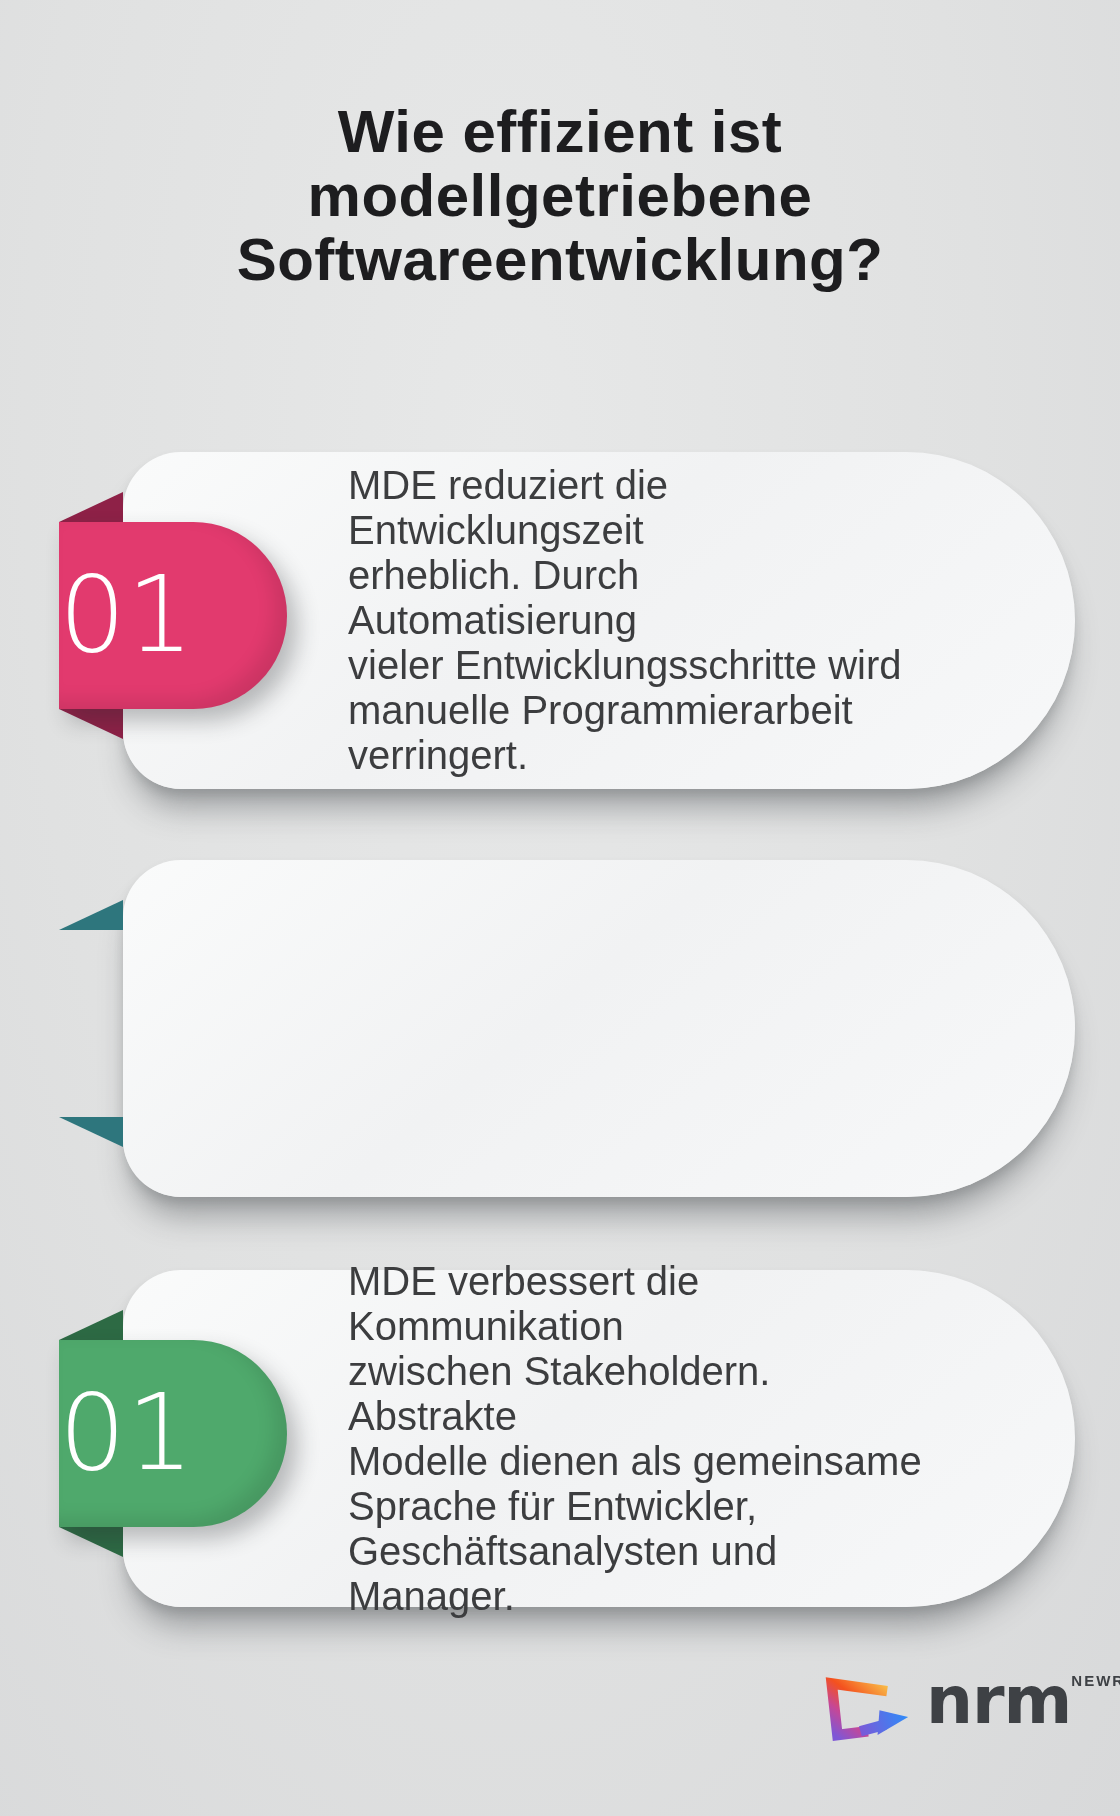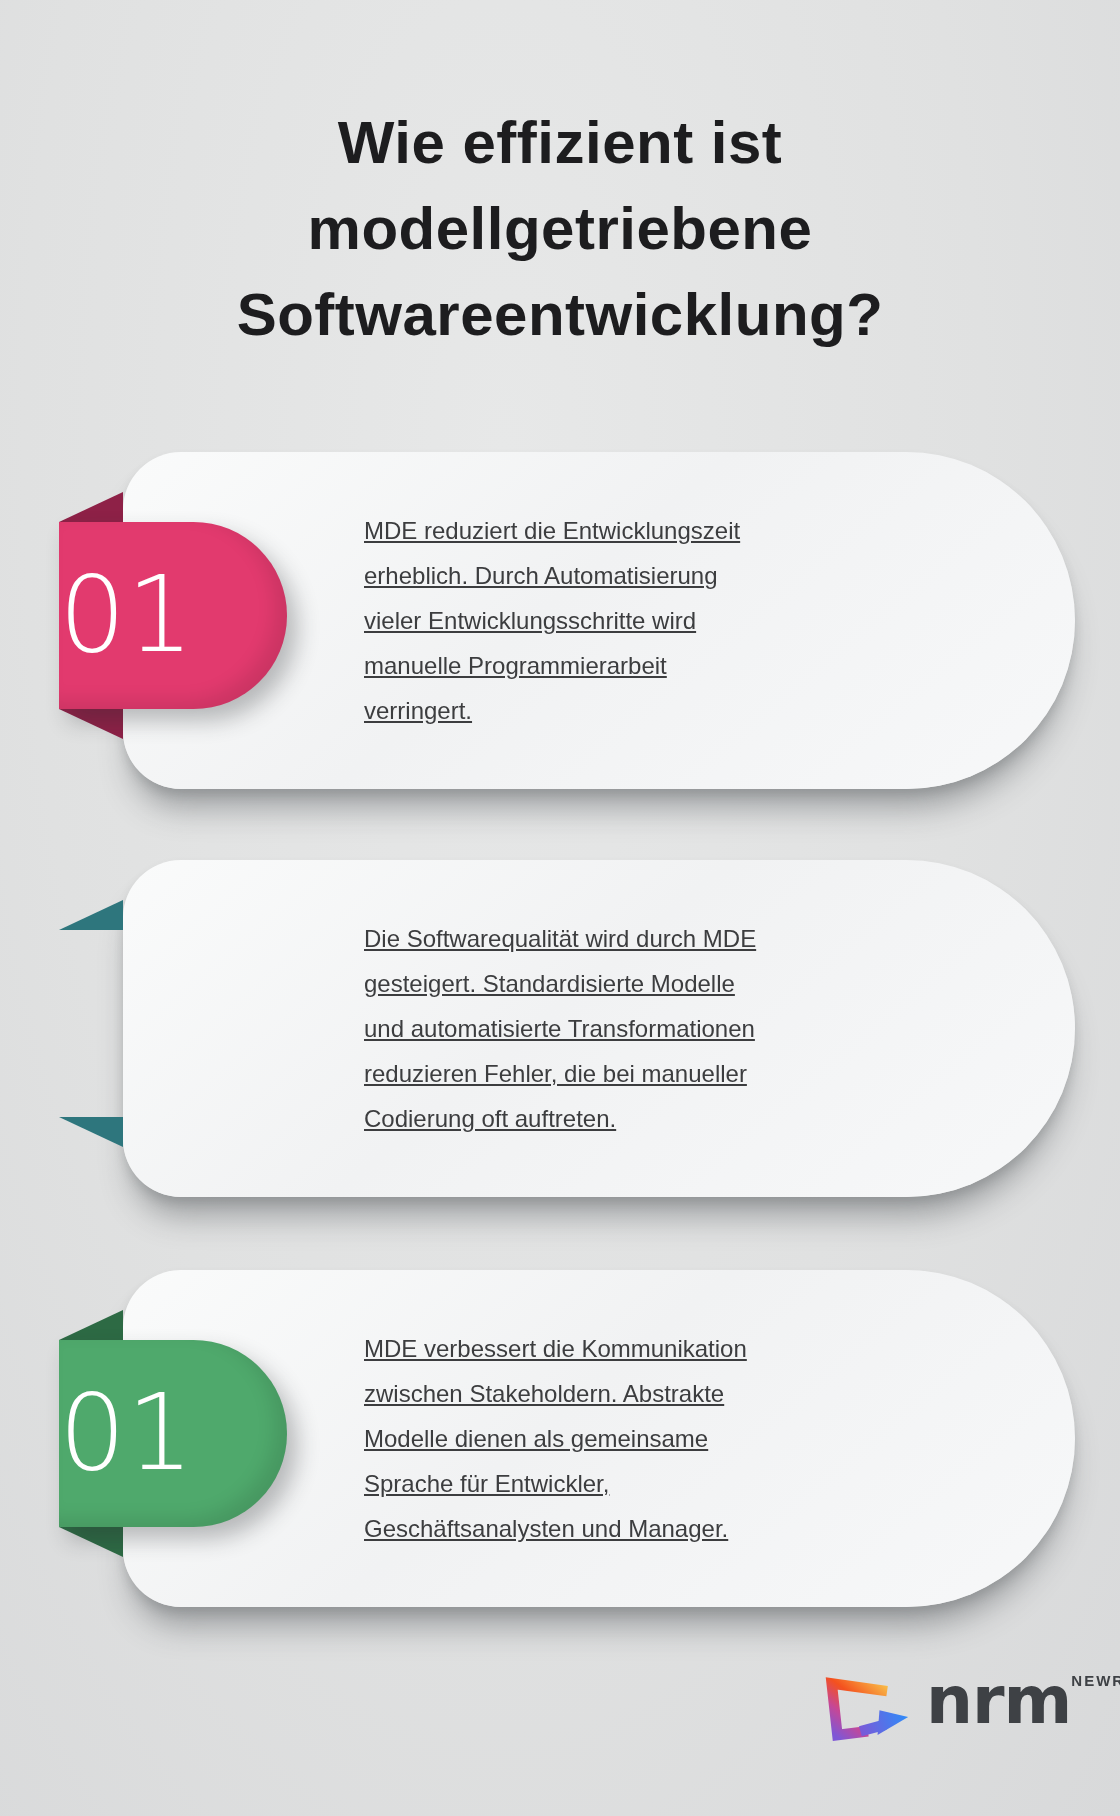--- a/index.html
+++ b/index.html
@@ -6,21 +6,21 @@
   .stage{
     position:relative;
     width:1120px;height:1816px;
     overflow:hidden;
     background:radial-gradient(ellipse at 45% 25%, #e7e8e8 0%, var(--bg,#e0e1e1) 55%, #d8d9da 100%);
     font-family:"Liberation Sans", sans-serif;
   }
   .title{
     position:absolute;left:0;top:100px;width:100%;
     margin:0;text-align:center;
-    font-size:60px;line-height:86px;font-weight:800;
+    font-size:60px;line-height:64px;font-weight:800;
     letter-spacing:.5px;
     color:var(--title,#1d1d1f);
     white-space:pre-line;
   }
   .card{
     position:absolute;left:123px;width:952px;height:337px;
     border-radius:58px 169px 169px 58px;
     background:linear-gradient(140deg,#fafbfb 0%,#f1f2f3 45%,#f7f8f9 100%);
     box-shadow:0 28px 32px -10px rgba(78,81,85,.48), 0 6px 10px rgba(90,93,97,.18);
     display:flex;align-items:center;
@@ -36,25 +36,24 @@
     box-shadow:10px 12px 22px rgba(40,42,46,.30), inset -12px -8px 18px rgba(0,0,0,.10);
     display:flex;align-items:center;
     z-index:2;
   }
   .badge-number{
     font-family:"DejaVu Sans", sans-serif;
     font-weight:200;font-size:105px;line-height:1;
     color:#ffffff;padding-right:14px;letter-spacing:1px;
   }
   .card-text{
-    margin:16px;padding-left:225px;padding-right:150px;
-    font-size:24px;line-height:45px;
+    margin:0;padding-left:225px;padding-right:150px;
+    font-size:40px;line-height:45px;
     color:var(--body,#3c3d3f);
     white-space:pre-line;
-    text-decoration:underline;
   }
   .logo{
     position:absolute;left:820px;top:1672px;width:260px;height:90px;
     display:flex;align-items:flex-start;
   }
   .logo-mark{width:96px;height:86px;flex:0 0 auto;}
   .logo-text{margin-left:10px;display:flex;}
   .logo-abbr{
     font-family:"DejaVu Sans", sans-serif;
     font-weight:bold;font-size:66px;line-height:58px;
@@ -87,25 +86,20 @@
     <p class="card-text">MDE reduziert die Entwicklungszeit
 erheblich. Durch Automatisierung
 vieler Entwicklungsschritte wird
 manuelle Programmierarbeit
 verringert.</p>
   </section>
 
   <section class="card card-2" style="--badge: #4FB2B9; --fold: #2E767D;">
     <div class="fold fold-top"></div>
     <div class="fold fold-bottom"></div>
-    <p class="card-text">Die Softwarequalität wird durch MDE
-gesteigert. Standardisierte Modelle
-und automatisierte Transformationen
-reduzieren Fehler, die bei manueller
-Codierung oft auftreten.</p>
   </section>
 
   <section class="card card-3" style="--badge: #4FA96C; --fold: #2D6A44;">
     <div class="fold fold-top"></div>
     <div class="fold fold-bottom"></div>
     <div class="badge">
       <span class="badge-number">01</span>
     </div>
     <p class="card-text">MDE verbessert die Kommunikation
 zwischen Stakeholdern. Abstrakte

